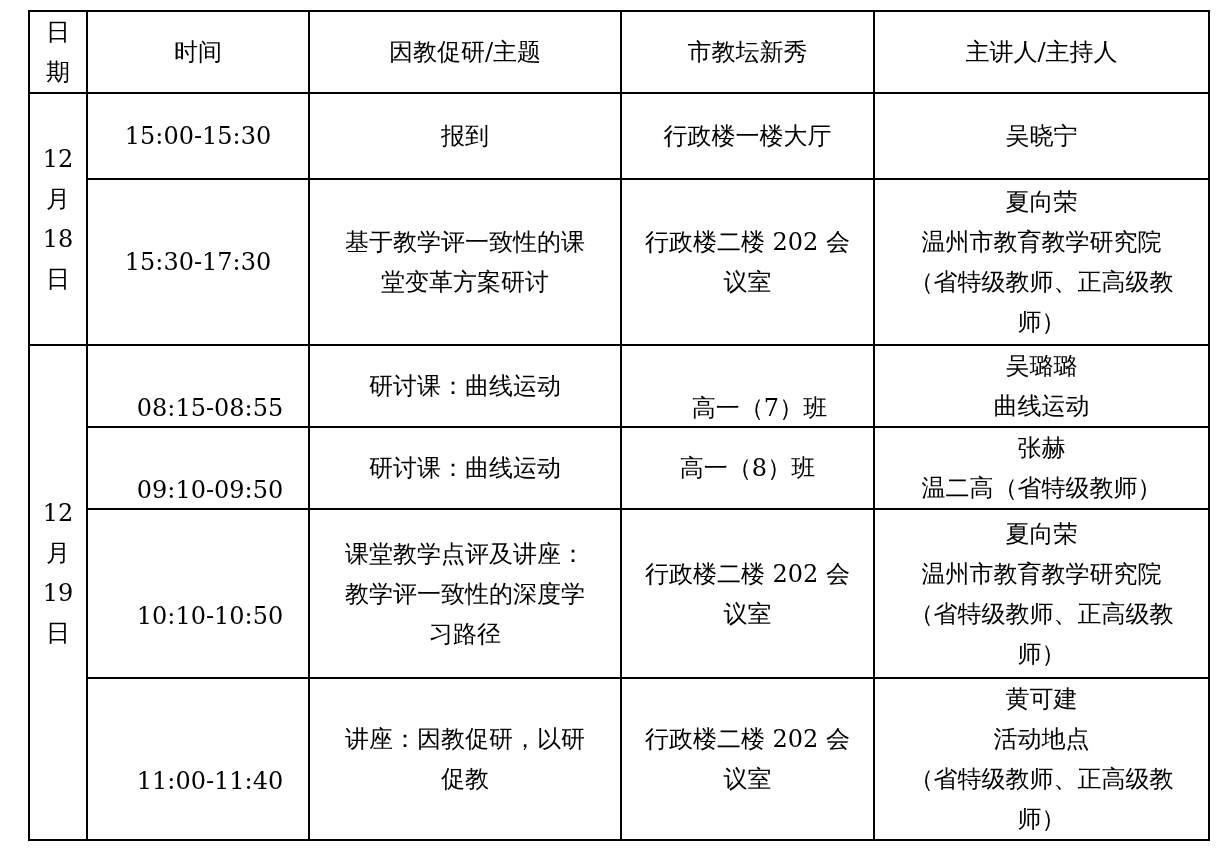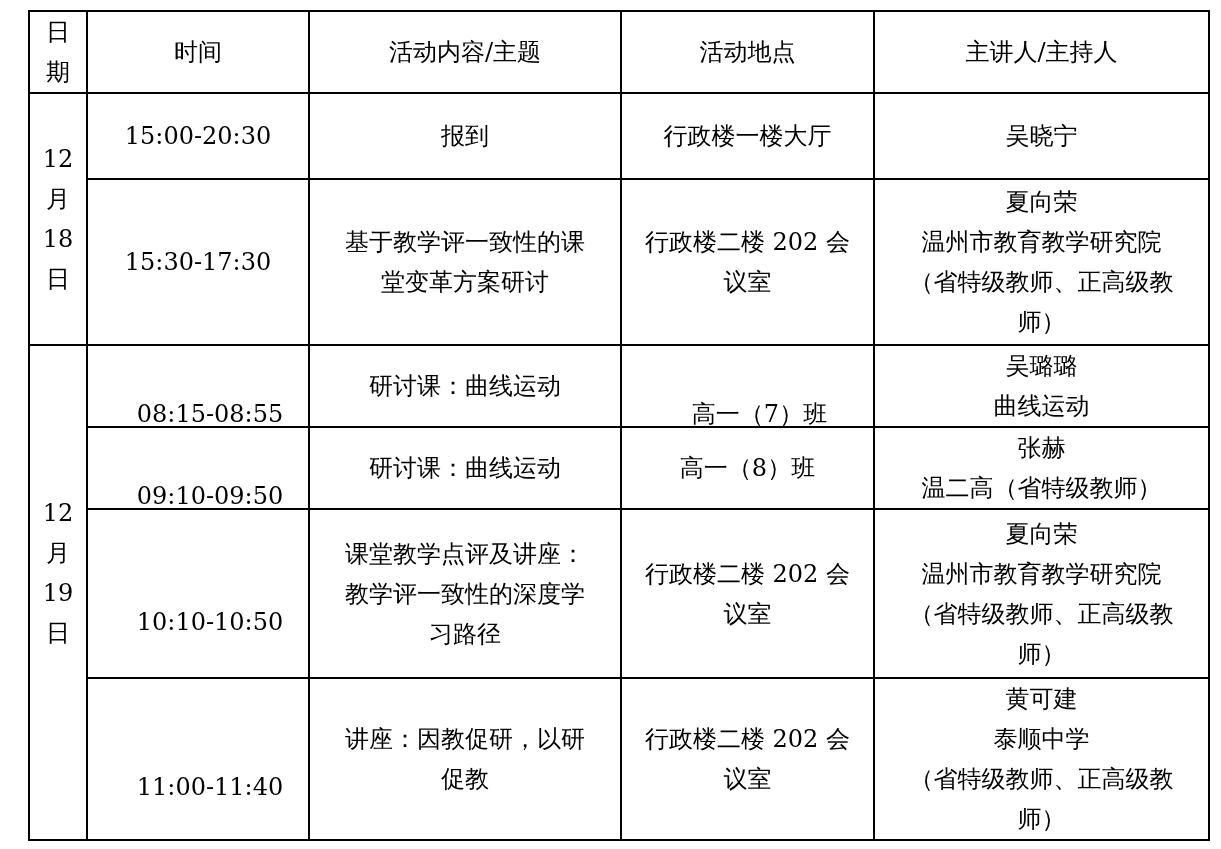--- a/index.html
+++ b/index.html
@@ -36,21 +36,21 @@
     overflow: hidden;
   }
   table.schedule thead tr {
     height: 81px;
   }
   .cell-text {
     display: inline-block;
   }
   .shift-down {
     position: relative;
-    top: 28px;
+    top: 22px;
     margin-left: 24px;
   }
   .shift-up {
     position: relative;
     top: -20px;
   }
 </style>
 </head>
 <body>
 
@@ -61,32 +61,32 @@
       <col style="width:222px">
       <col style="width:312px">
       <col style="width:253px">
       <col style="width:335px">
     </colgroup>
     <thead>
       <tr>
         <th>日
 期</th>
         <th>时间</th>
-        <th>活动内容/主题</th>
-        <th>活动地点</th>
+        <th>因教促研/主题</th>
+        <th>市教坛新秀</th>
         <th>主讲人/主持人</th>
       </tr>
     </thead>
     <tbody id="schedule-body">
         <tr style="height: 86px;">
           <td rowspan="2"><span class="cell-text">12
 月
 18
 日</span></td>
-          <td><span class="cell-text">15:00-20:30</span></td>
+          <td><span class="cell-text">15:00-15:30</span></td>
           <td><span class="cell-text">报到</span></td>
           <td><span class="cell-text">行政楼一楼大厅</span></td>
           <td><span class="cell-text">吴晓宁</span></td>
         </tr>
         <tr style="height: 166px;">
           <td><span class="cell-text">15:30-17:30</span></td>
           <td><span class="cell-text">基于教学评一致性的课
 堂变革方案研讨</span></td>
           <td><span class="cell-text">行政楼二楼 202 会
 议室</span></td>
@@ -125,19 +125,19 @@
 （省特级教师、正高级教
 师）</span></td>
         </tr>
         <tr style="height: 161px;">
           <td><span class="cell-text shift-down">11:00-11:40</span></td>
           <td><span class="cell-text">讲座：因教促研，以研
 促教</span></td>
           <td><span class="cell-text">行政楼二楼 202 会
 议室</span></td>
           <td><span class="cell-text">黄可建
-泰顺中学
+活动地点
 （省特级教师、正高级教
 师）</span></td>
         </tr>
       </tbody>
   </table>
 </div>
 
 </body></html>

